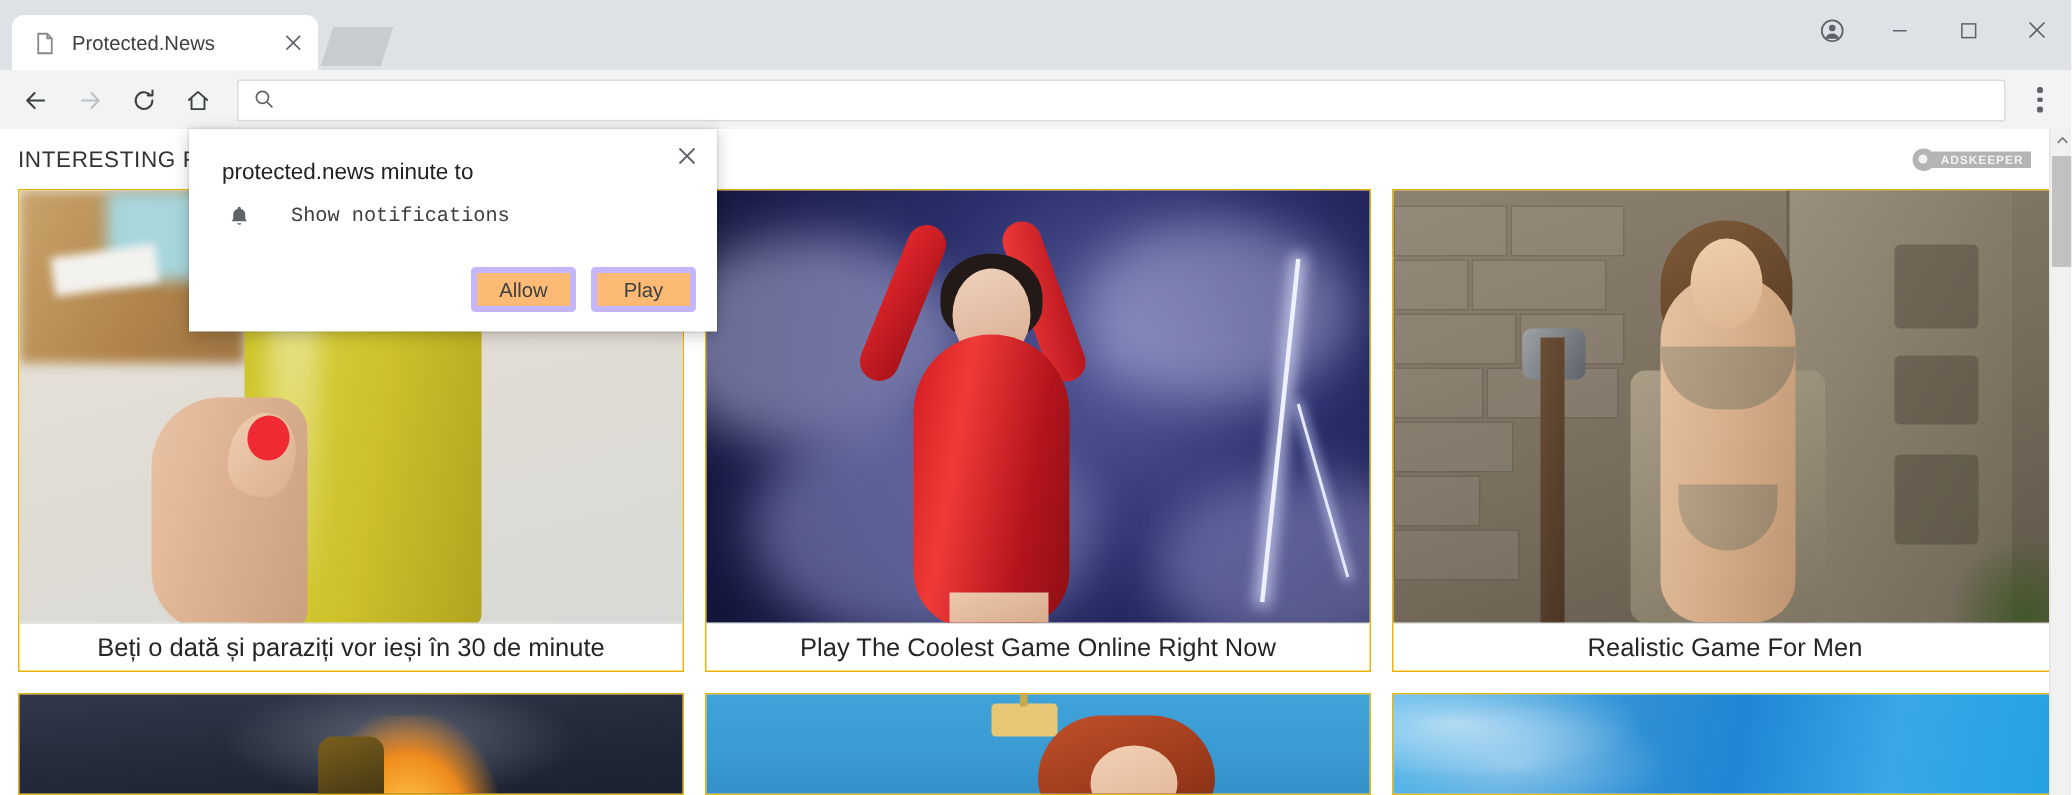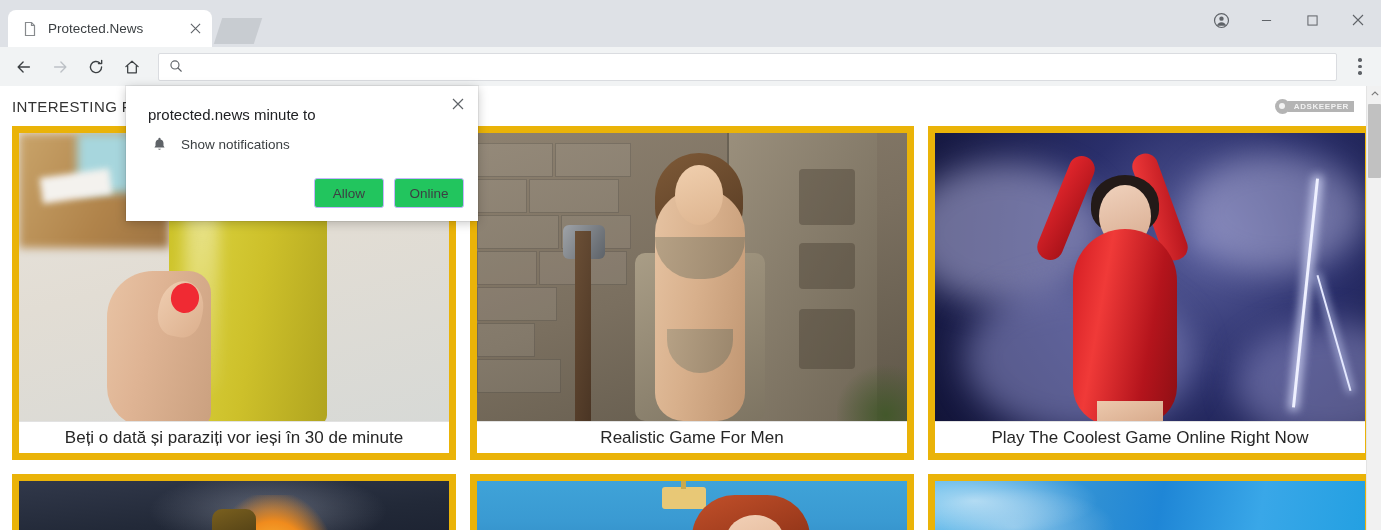--- a/index.html
+++ b/index.html
@@ -123,21 +123,21 @@
   .adsbadge .keylabel {
     font-size: 8px; font-weight: bold; letter-spacing: .6px;
     color: #f2f2f2; font-family: "Liberation Sans", sans-serif;
   }
 
   .grid {
     display: flex; gap: 14px; padding-bottom: 14px;
   }
   .card {
     width: 444px; flex: 0 0 444px;
-    border: 7px solid #eab308; background: #fff;
+    border: 1px solid #eab308; background: #fff;
   }
   .card-img {
     width: 100%; height: 288px; position: relative; overflow: hidden;
     background: #ccc;
   }
   .card-img.short { height: 66px; }
   .card-title {
     border-top: 1px solid #e2e2e2;
     height: 32px; line-height: 32px; text-align: center;
     font-size: 17px; color: #262626;
@@ -366,31 +366,32 @@
     position: absolute; right: 8px; top: 6px;
     width: 24px; height: 24px;
     display: flex; align-items: center; justify-content: center;
     color: #5f6368; font-size: 15px;
   }
   .perm-title {
     padding: 20px 40px 0 22px;
     font-size: 15px; color: #202124; font-weight: 400;
   }
   .perm-row {
-    display: flex; align-items: center; gap: 13px;
+    display: flex; align-items: center; gap: 26px;
     padding: 13px 22px 0 25px;
+    font-family: Liberation Mono, monospace;
   }
   .perm-row-label { font-size: 13.5px; color: #3c4043; }
   .perm-actions {
     position: absolute; right: 14px; bottom: 13px;
     display: flex; gap: 10px;
   }
   .perm-btn {
     min-width: 70px; height: 30px; padding: 0 14px;
-    border: 1px solid #c4b5fd; background: #22c55e; border-radius: 3px;
+    border: 4px solid #c4b5fd; background: #fdba74; border-radius: 3px;
     font-size: 13.5px; color: #3c4043;
     font-family: "Liberation Sans", sans-serif;
     display: flex; align-items: center; justify-content: center;
   }
   svg { display: block; }
 </style>
 </head>
 <body>
 
 <div class="browser">
@@ -497,20 +498,38 @@
           <div class="card-img art-smoothie">
             <span class="shelf"></span>
               <span class="teal"></span>
               <span class="paper"></span>
             <span class="jar"></span>
               <span class="hand"></span>
               <span class="thumb"></span>
               <span class="nail"></span>
           </div>
           <div class="card-title">Beți o dată și paraziți vor ieși în 30 de minute</div>
+        </div>
+
+        <div class="card">
+          <div class="card-img art-storm">
+            <span class="cloud c1"></span>
+              <span class="cloud c2"></span>
+            <span class="cloud c3"></span>
+              <span class="cloud c4"></span>
+            <span class="bolt"></span>
+              <span class="bolt2"></span>
+            <span class="arm-l"></span>
+              <span class="arm-r"></span>
+            <span class="hair"></span>
+              <span class="head"></span>
+            <span class="body"></span>
+              <span class="leg"></span>
+          </div>
+          <div class="card-title">Play The Coolest Game Online Right Now</div>
         </div>
 
         <div class="card">
           <div class="card-img art-ruins">
             <span class="brick" style="left:0;top:10px;width:76px;height:34px"></span>
             <span class="brick" style="left:78px;top:10px;width:76px;height:34px"></span>
             <span class="brick" style="left:0;top:46px;width:50px;height:34px"></span>
             <span class="brick" style="left:52px;top:46px;width:90px;height:34px"></span>
             <span class="brick" style="left:0;top:82px;width:82px;height:34px"></span>
             <span class="brick" style="left:84px;top:82px;width:70px;height:34px"></span>
@@ -528,38 +547,20 @@
             <span class="stone"></span>
             <span class="hair"></span>
               <span class="body"></span>
             <span class="face"></span>
               <span class="top"></span>
               <span class="bottom"></span>
             <span class="foliage"></span>
           </div>
           <div class="card-title">Realistic Game For Men</div>
         </div>
-
-        <div class="card">
-          <div class="card-img art-storm">
-            <span class="cloud c1"></span>
-              <span class="cloud c2"></span>
-            <span class="cloud c3"></span>
-              <span class="cloud c4"></span>
-            <span class="bolt"></span>
-              <span class="bolt2"></span>
-            <span class="arm-l"></span>
-              <span class="arm-r"></span>
-            <span class="hair"></span>
-              <span class="head"></span>
-            <span class="body"></span>
-              <span class="leg"></span>
-          </div>
-          <div class="card-title">Play The Coolest Game Online Right Now</div>
-        </div>
       </div>
 
       <div class="grid">
         <div class="card">
           <div class="card-img short art-fire">
             <span class="smoke"></span>
               <span class="flame"></span>
               <span class="statue"></span>
           </div>
         </div>
@@ -600,17 +601,17 @@
       <span>
         <svg viewBox="0 0 20 20" width="17" height="17">
           <path d="M10 2.2a1.3 1.3 0 0 1 1.3 1.3v.5a4.6 4.6 0 0 1 3.4 4.4v3.1l1.3 2.1H4l1.3-2.1V8.4a4.6 4.6 0 0 1 3.4-4.4v-.5A1.3 1.3 0 0 1 10 2.2z" fill="#5f6368"></path>
           <path d="M8.3 15.1a1.8 1.8 0 0 0 3.4 0z" fill="#5f6368"></path>
         </svg>
       </span>
       <span class="perm-row-label">Show notifications</span>
     </div>
     <div class="perm-actions">
       <button class="perm-btn">Allow</button>
-      <button class="perm-btn">Online</button>
+      <button class="perm-btn">Play</button>
     </div>
   </div>
 
 </div>
 
 </body></html>

